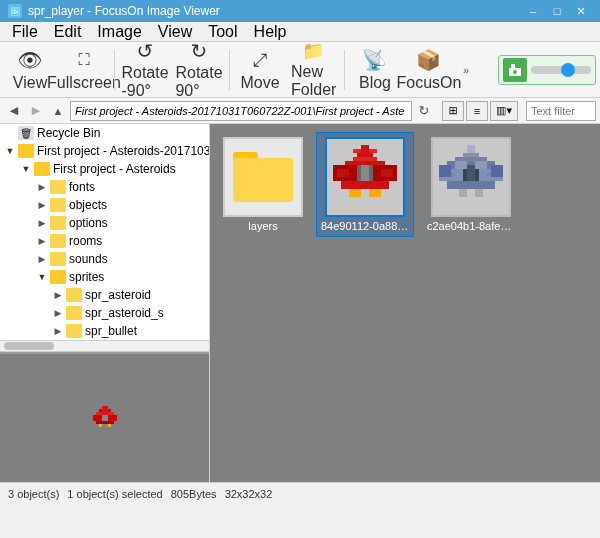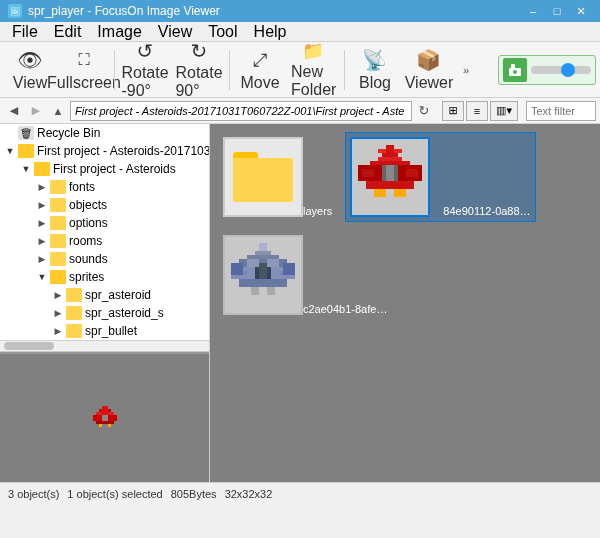--- a/index.html
+++ b/index.html
@@ -117,27 +117,27 @@
       background: #808080;
       padding: 8px;
       overflow: auto;
       display: flex;
       flex-wrap: wrap;
       align-content: flex-start;
       gap: 8px;
     }
     .thumb-item {
       display: flex;
-      flex-direction: row;
-      align-items: flex-end;
+      flex-direction: column;
+      align-items: center;
       cursor: pointer;
       padding: 4px;
       border: 1px solid transparent;
     }
-    .thumb-item.selected { background: rgba(0,100,200,0.3); border-color: #0078d7; gap: 13px; }
+    .thumb-item.selected { background: rgba(0,100,200,0.3); border-color: #0078d7; }
     .thumb-box {
       width: 80px;
       height: 80px;
       background: #d0d0d0;
       border: 2px solid #bbb;
       display: flex;
       align-items: center;
       justify-content: center;
       position: relative;
       overflow: hidden;
@@ -240,21 +240,21 @@
     <div class="toolbar-icon newfolder-icon">📁</div>
     <div class="toolbar-label">New Folder</div>
   </div>
   <div class="toolbar-separator"></div>
   <div class="toolbar-btn">
     <div class="toolbar-icon blog-icon">📡</div>
     <div class="toolbar-label">Blog</div>
   </div>
   <div class="toolbar-btn">
     <div class="toolbar-icon archive-icon">📦</div>
-    <div class="toolbar-label">Viewer</div>
+    <div class="toolbar-label">FocusOn</div>
   </div>
   <div style="width:4px;"></div>
   <div style="font-size:11px;color:#555;cursor:pointer;">»</div>
 
   <div class="green-widget" style="margin-left:auto;">
     <div class="green-square">
       <svg width="16" height="16" viewBox="0 0 16 16">
         <rect x="2" y="6" width="12" height="8" fill="white" rx="1"></rect>
         <rect x="4" y="2" width="4" height="6" fill="white" rx="1"></rect>
         <circle cx="8" cy="10" r="2" fill="#4caf50"></circle>

